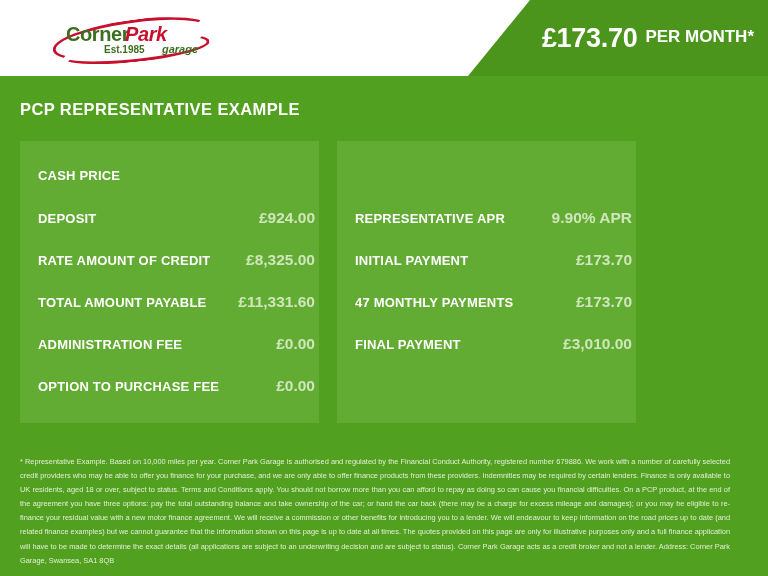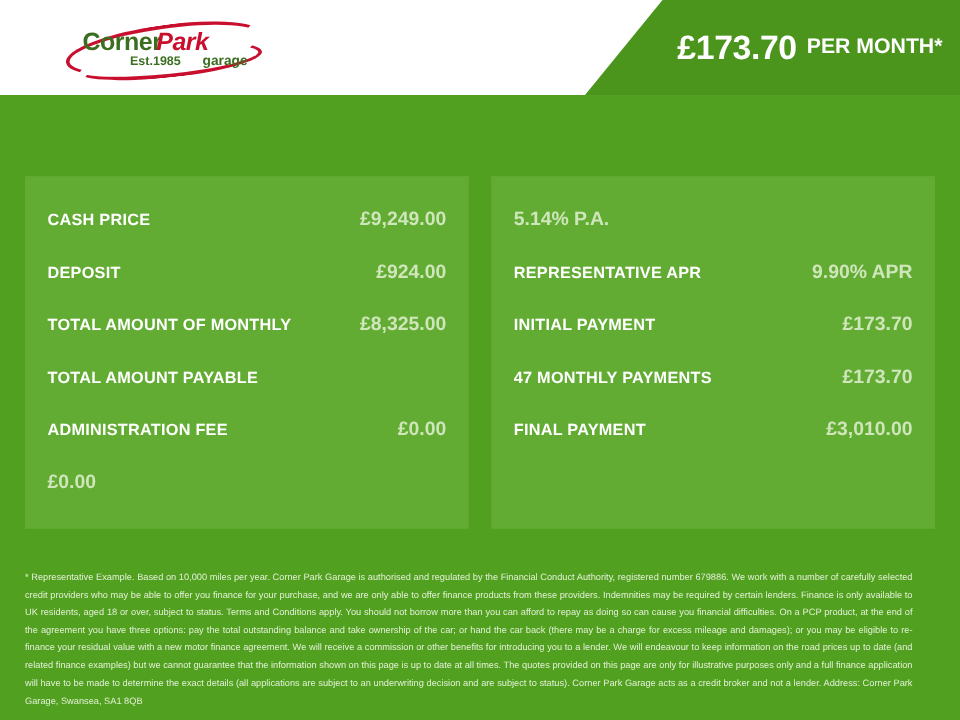--- a/index.html
+++ b/index.html
@@ -118,20 +118,21 @@
     color: #3c6e1f;
     margin-left: 36px;
   }
   .logo-garage {
     position: absolute;
     left: 110px;
     top: 29px;
     font-size: 11px;
     font-weight: bold;
     color: #3c6e1f;
+    font-style: italic;
   }
 
   
   .title {
     position: absolute;
     left: 20px;
     top: 100px;
     color: #ffffff;
     font-size: 16.5px;
     font-weight: bold;
@@ -141,23 +142,23 @@
   
   .panels {
     position: absolute;
     left: 20px;
     top: 141px;
     width: 728px;
     display: flex;
     gap: 18px;
   }
   .panel {
-    width: 355px;
+    width: 299px;
     background: #63ac33;
-    padding: 14px 18px 16px 18px;
+    padding: 14px 4px 16px 18px;
   }
   .row {
     display: flex;
     justify-content: space-between;
     align-items: baseline;
     height: 42px;
     line-height: 42px;
   }
   .row-label {
     color: #ffffff;
@@ -201,51 +202,52 @@
       <div class="logo-est">Est.1985</div>
       <div class="logo-garage">garage</div>
     </div>
 
     <div class="price-block">
       <span class="price">£173.70</span>
       <span class="price-period">PER MONTH*</span>
     </div>
   </div>
 
+  <div class="title">PCP REPRESENTATIVE EXAMPLE</div>
 
   <div class="panels">
 
     <div class="panel">
       <div class="row">
         <span class="row-label">CASH PRICE</span>
-        <span class="row-value">£9,249.00</span>
       </div>
       <div class="row">
         <span class="row-label">DEPOSIT</span>
         <span class="row-value">£924.00</span>
       </div>
       <div class="row">
-        <span class="row-label">TOTAL AMOUNT OF MONTHLY</span>
+        <span class="row-label">RATE AMOUNT OF CREDIT</span>
         <span class="row-value">£8,325.00</span>
       </div>
       <div class="row">
         <span class="row-label">TOTAL AMOUNT PAYABLE</span>
+        <span class="row-value">£11,331.60</span>
       </div>
       <div class="row">
         <span class="row-label">ADMINISTRATION FEE</span>
         <span class="row-value">£0.00</span>
       </div>
       <div class="row">
+        <span class="row-label">OPTION TO PURCHASE FEE</span>
         <span class="row-value">£0.00</span>
       </div>
     </div>
 
     <div class="panel">
       <div class="row">
-        <span class="row-value">5.14% P.A.</span>
       </div>
       <div class="row">
         <span class="row-label">REPRESENTATIVE APR</span>
         <span class="row-value">9.90% APR</span>
       </div>
       <div class="row">
         <span class="row-label">INITIAL PAYMENT</span>
         <span class="row-value">£173.70</span>
       </div>
       <div class="row">

